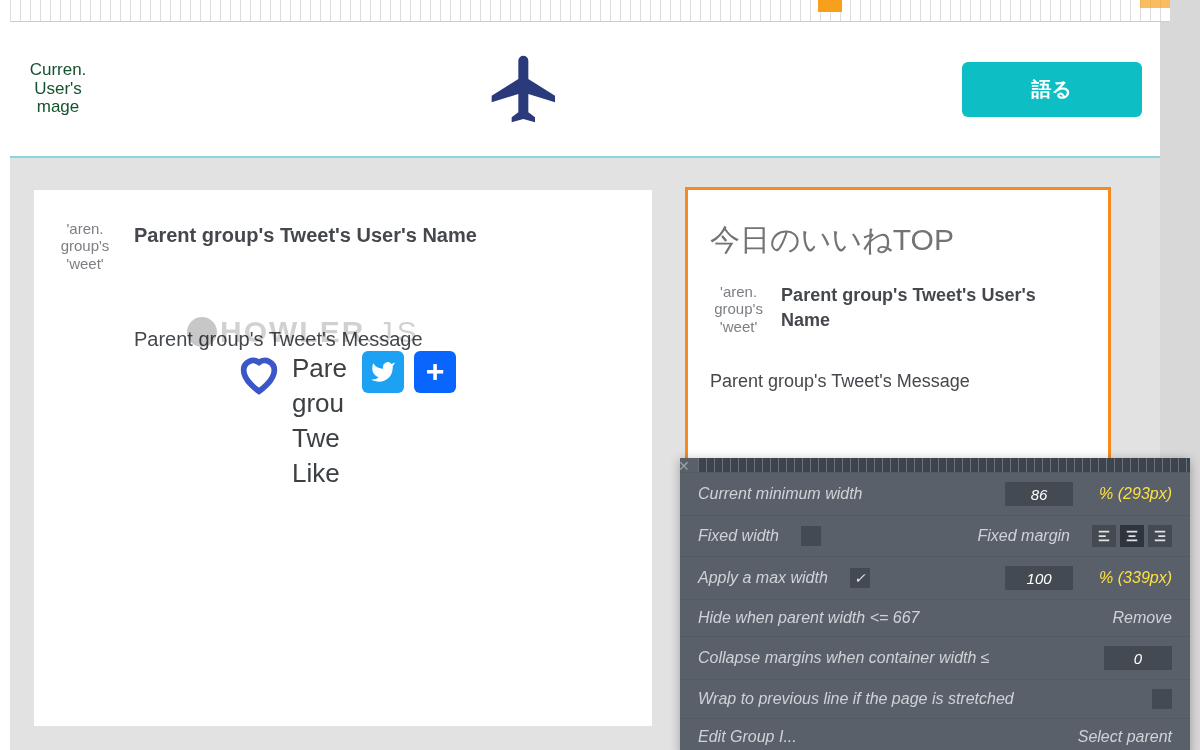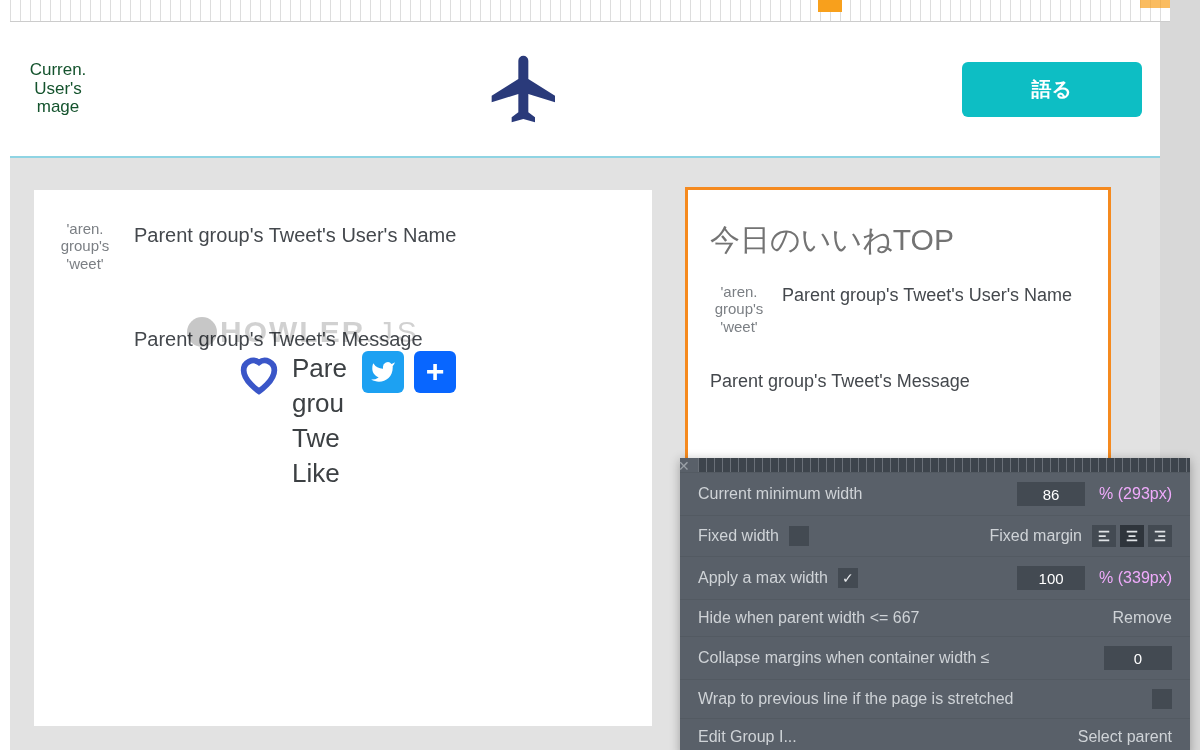--- a/index.html
+++ b/index.html
@@ -106,20 +106,21 @@
     width: 58px;
     color: #7b7f84;
     font-size: 15px;
     line-height: 1.15;
     text-align: center;
   }
   .username {
     color: #44484d;
     font-size: 20px;
     margin-top: 4px;
+    font-weight: bold;
   }
   .message {
     color: #44484d;
     font-size: 20px;
     margin-top: 56px;
     position: relative;
     margin-left: 78px;
   }
   .howler-ghost {
     position: absolute;
@@ -191,33 +192,34 @@
   }
   .mini-ruler {
     height: 14px;
     background: #3d444c;
     background-image: repeating-linear-gradient(to right,#6a7078 0,#6a7078 1px,transparent 1px,transparent 8px);
     margin-left: 18px;
   }
   .prow {
     display: flex; align-items: center;
     padding: 9px 18px;
-    gap: 10px;
+    gap: 22px;
     border-top: 1px solid rgba(0,0,0,.06);
+    font-style: italic;
   }
   .prow .lbl { flex: 0 0 auto; }
   .num-input {
     background: #434a52;
     color: #fff;
     width: 68px; height: 24px;
     text-align: center;
     font-size: 15px;
     display: inline-flex; align-items: center; justify-content: center;
   }
-  .pct { color: #f0abfc; margin-left: 4px; }
+  .pct { color: #fde047; margin-left: 4px; }
   .chk {
     width: 20px; height: 20px;
     background: #434a52;
     display: inline-flex; align-items: center; justify-content: center;
     color: #e8eaed; font-size: 14px;
   }
   .align-btns { display: flex; gap: 4px; }
   .align-btns .ab {
     width: 24px; height: 22px;
     background: #434a52;

